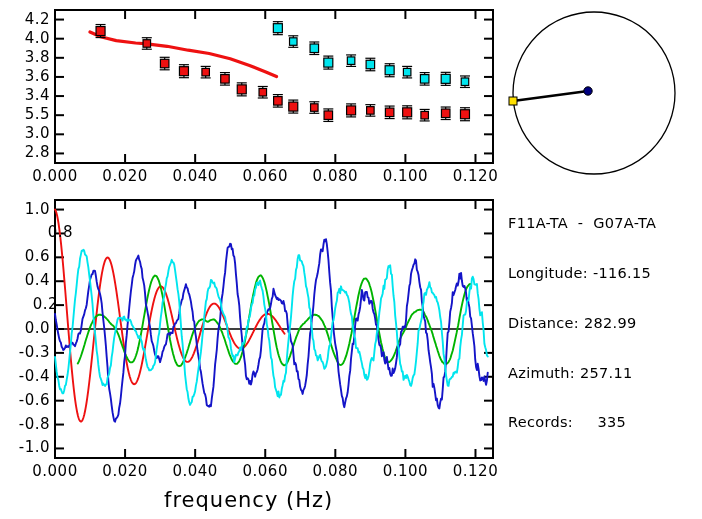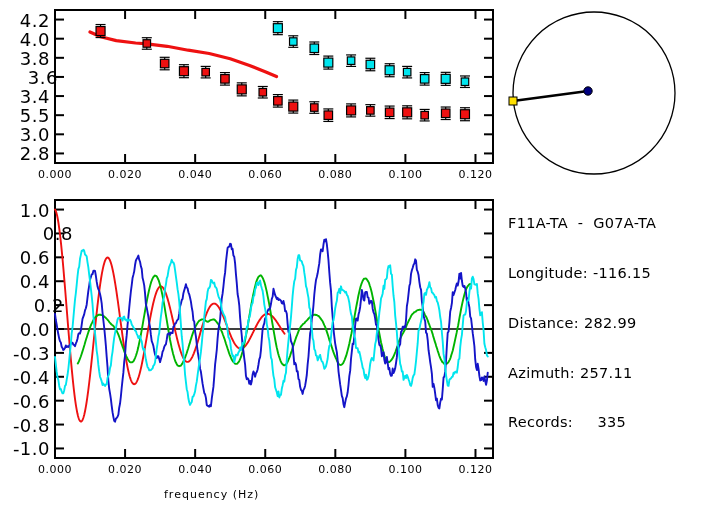--- a/index.html
+++ b/index.html
@@ -3,25 +3,25 @@
 <meta charset="utf-8">
 <style>
   html,body{margin:0;padding:0;background:#ffffff;}
   body{width:702px;height:519px;overflow:hidden;
        font-family:"DejaVu Sans","Liberation Sans",sans-serif;}
   .root{position:relative;width:702px;height:519px;}
 
   .abs{position:absolute;}
 
   
-  .ylab{position:absolute;text-align:right;font-size:18px;color:#000;
+  .ylab{position:absolute;text-align:right;font-size:15px;color:#000;
         letter-spacing:0.5px;line-height:1;white-space:nowrap;}
-  .xlab{position:absolute;text-align:center;font-size:11px;color:#000;
+  .xlab{position:absolute;text-align:center;font-size:15px;color:#000;
         letter-spacing:0.5px;line-height:1;white-space:nowrap;}
-  .axis-title{position:absolute;font-size:11px;color:#000;letter-spacing:1px;
+  .axis-title{position:absolute;font-size:21px;color:#000;letter-spacing:1px;
               white-space:nowrap;}
 
   
   .info{position:absolute;left:508px;top:182px;font-size:14.5px;color:#000;
         line-height:16.6px;letter-spacing:0.3px;white-space:pre;}
   .info div{white-space:pre;}
 
   svg{display:block;}
   .frame{fill:none;stroke:#000;stroke-width:2;}
   .tick{stroke:#000;stroke-width:2;}
@@ -240,38 +240,38 @@
       <line x1="13" y1="101" x2="88" y2="91" stroke="#000000" stroke-width="2.6"></line>
       <rect x="9" y="97" width="8" height="8" fill="#ffe000" stroke="#000" stroke-width="1"></rect>
       <circle cx="88" cy="91" r="4.2" fill="#000080" stroke="#000" stroke-width="1"></circle>
     </svg>
 
   <div id="labels-layer">
       <div class="ylab" style="left: 4px; top: 145.438px; width: 46px;">2.8</div>
       <div class="ylab" style="left: 4px; top: 126.312px; width: 46px;">3.0</div>
       <div class="ylab" style="left: 4px; top: 107.188px; width: 46px;">5.5</div>
       <div class="ylab" style="left: 4px; top: 88.0625px; width: 46px;">3.4</div>
-      <div class="ylab" style="left: 12px; top: 68.9375px; width: 46px;">3.6</div>
+      <div class="ylab" style="left: 4px; top: 68.9375px; width: 46px;">3.6</div>
       <div class="ylab" style="left: 4px; top: 49.8125px; width: 46px;">3.8</div>
       <div class="ylab" style="left: 4px; top: 30.6875px; width: 46px;">4.0</div>
       <div class="ylab" style="left: 4px; top: 11.5625px; width: 46px;">4.2</div>
       <div class="xlab" style="left: 19px; top: 169px; width: 72px;">0.000</div>
       <div class="xlab" style="left: 89.08px; top: 169px; width: 72px;">0.020</div>
       <div class="xlab" style="left: 159.16px; top: 169px; width: 72px;">0.040</div>
       <div class="xlab" style="left: 229.24px; top: 169px; width: 72px;">0.060</div>
       <div class="xlab" style="left: 299.32px; top: 169px; width: 72px;">0.080</div>
       <div class="xlab" style="left: 369.4px; top: 169px; width: 72px;">0.100</div>
       <div class="xlab" style="left: 439.48px; top: 169px; width: 72px;">0.120</div>
       <div class="ylab" style="left: 0px; top: 440.444px; width: 50px;">-1.0</div>
       <div class="ylab" style="left: 0px; top: 416.556px; width: 50px;">-0.8</div>
       <div class="ylab" style="left: 0px; top: 392.667px; width: 50px;">-0.6</div>
       <div class="ylab" style="left: 0px; top: 368.778px; width: 50px;">-0.4</div>
       <div class="ylab" style="left: 0px; top: 344.889px; width: 50px;">-0.3</div>
       <div class="ylab" style="left: 0px; top: 321px; width: 50px;">0.0</div>
-      <div class="ylab" style="left: 14px; top: 297.111px; width: 50px;">0.2</div>
+      <div class="ylab" style="left: 8px; top: 297.111px; width: 50px;">0.2</div>
       <div class="ylab" style="left: 0px; top: 273.222px; width: 50px;">0.4</div>
       <div class="ylab" style="left: 0px; top: 249.333px; width: 50px;">0.6</div>
       <div class="ylab" style="left: 0px; top: 225.444px; width: 50px; padding-left: 23px;">0.8</div>
       <div class="ylab" style="left: 0px; top: 201.556px; width: 50px; text-align: right;">1.0</div>
       <div class="xlab" style="left: 19px; top: 464px; width: 72px;">0.000</div>
       <div class="xlab" style="left: 89.08px; top: 464px; width: 72px;">0.020</div>
       <div class="xlab" style="left: 159.16px; top: 464px; width: 72px;">0.040</div>
       <div class="xlab" style="left: 229.24px; top: 464px; width: 72px;">0.060</div>
       <div class="xlab" style="left: 299.32px; top: 464px; width: 72px;">0.080</div>
       <div class="xlab" style="left: 369.4px; top: 464px; width: 72px;">0.100</div>

